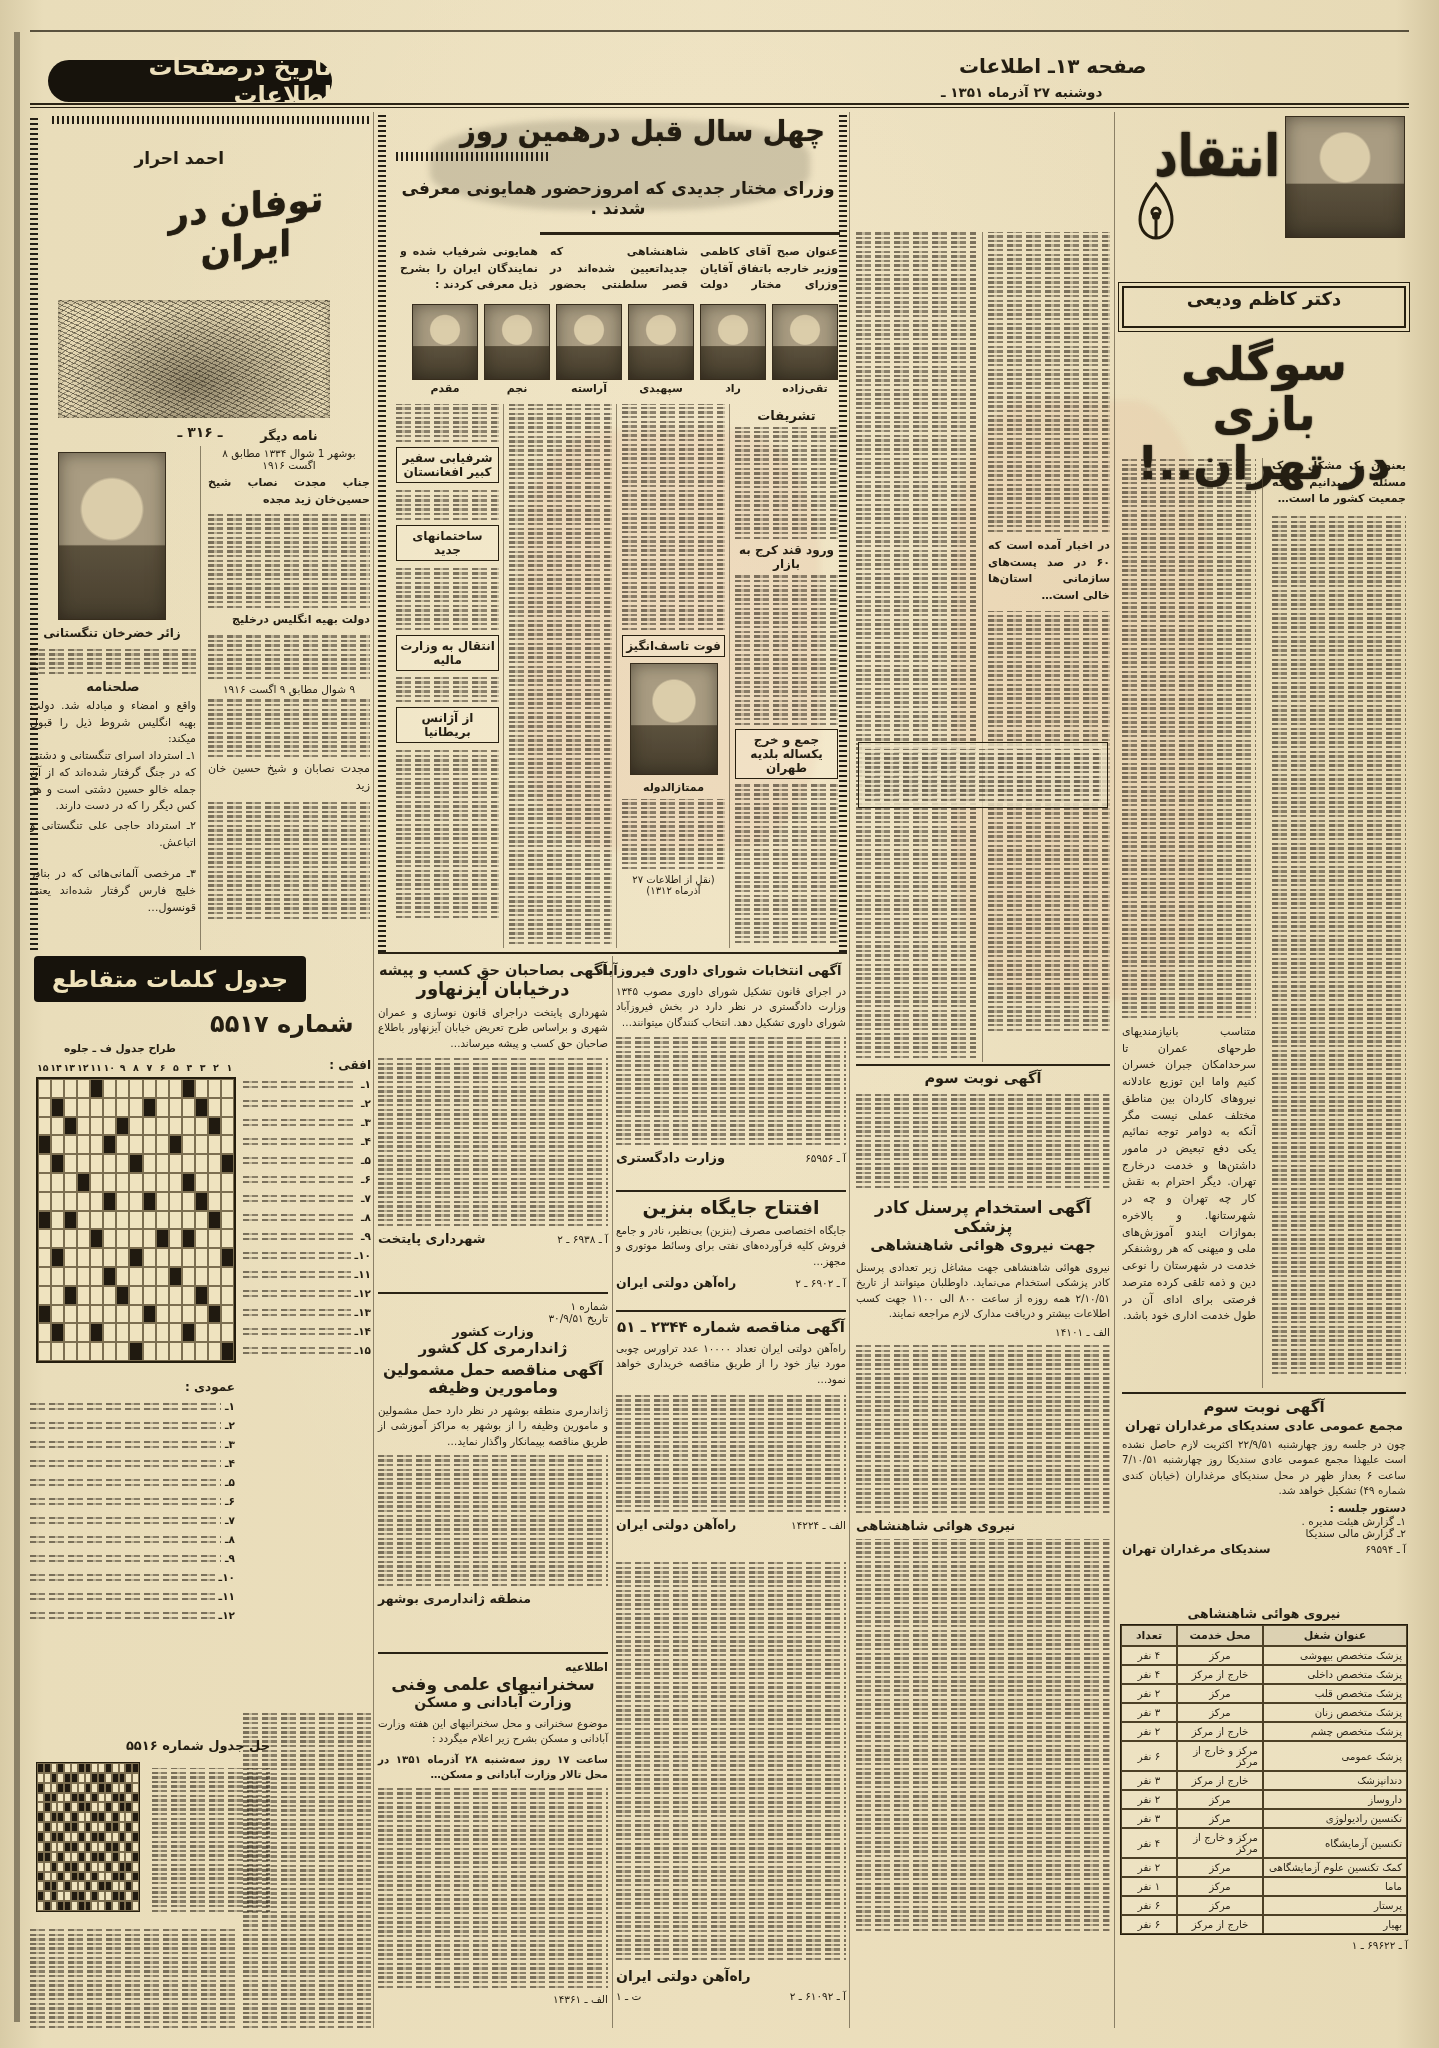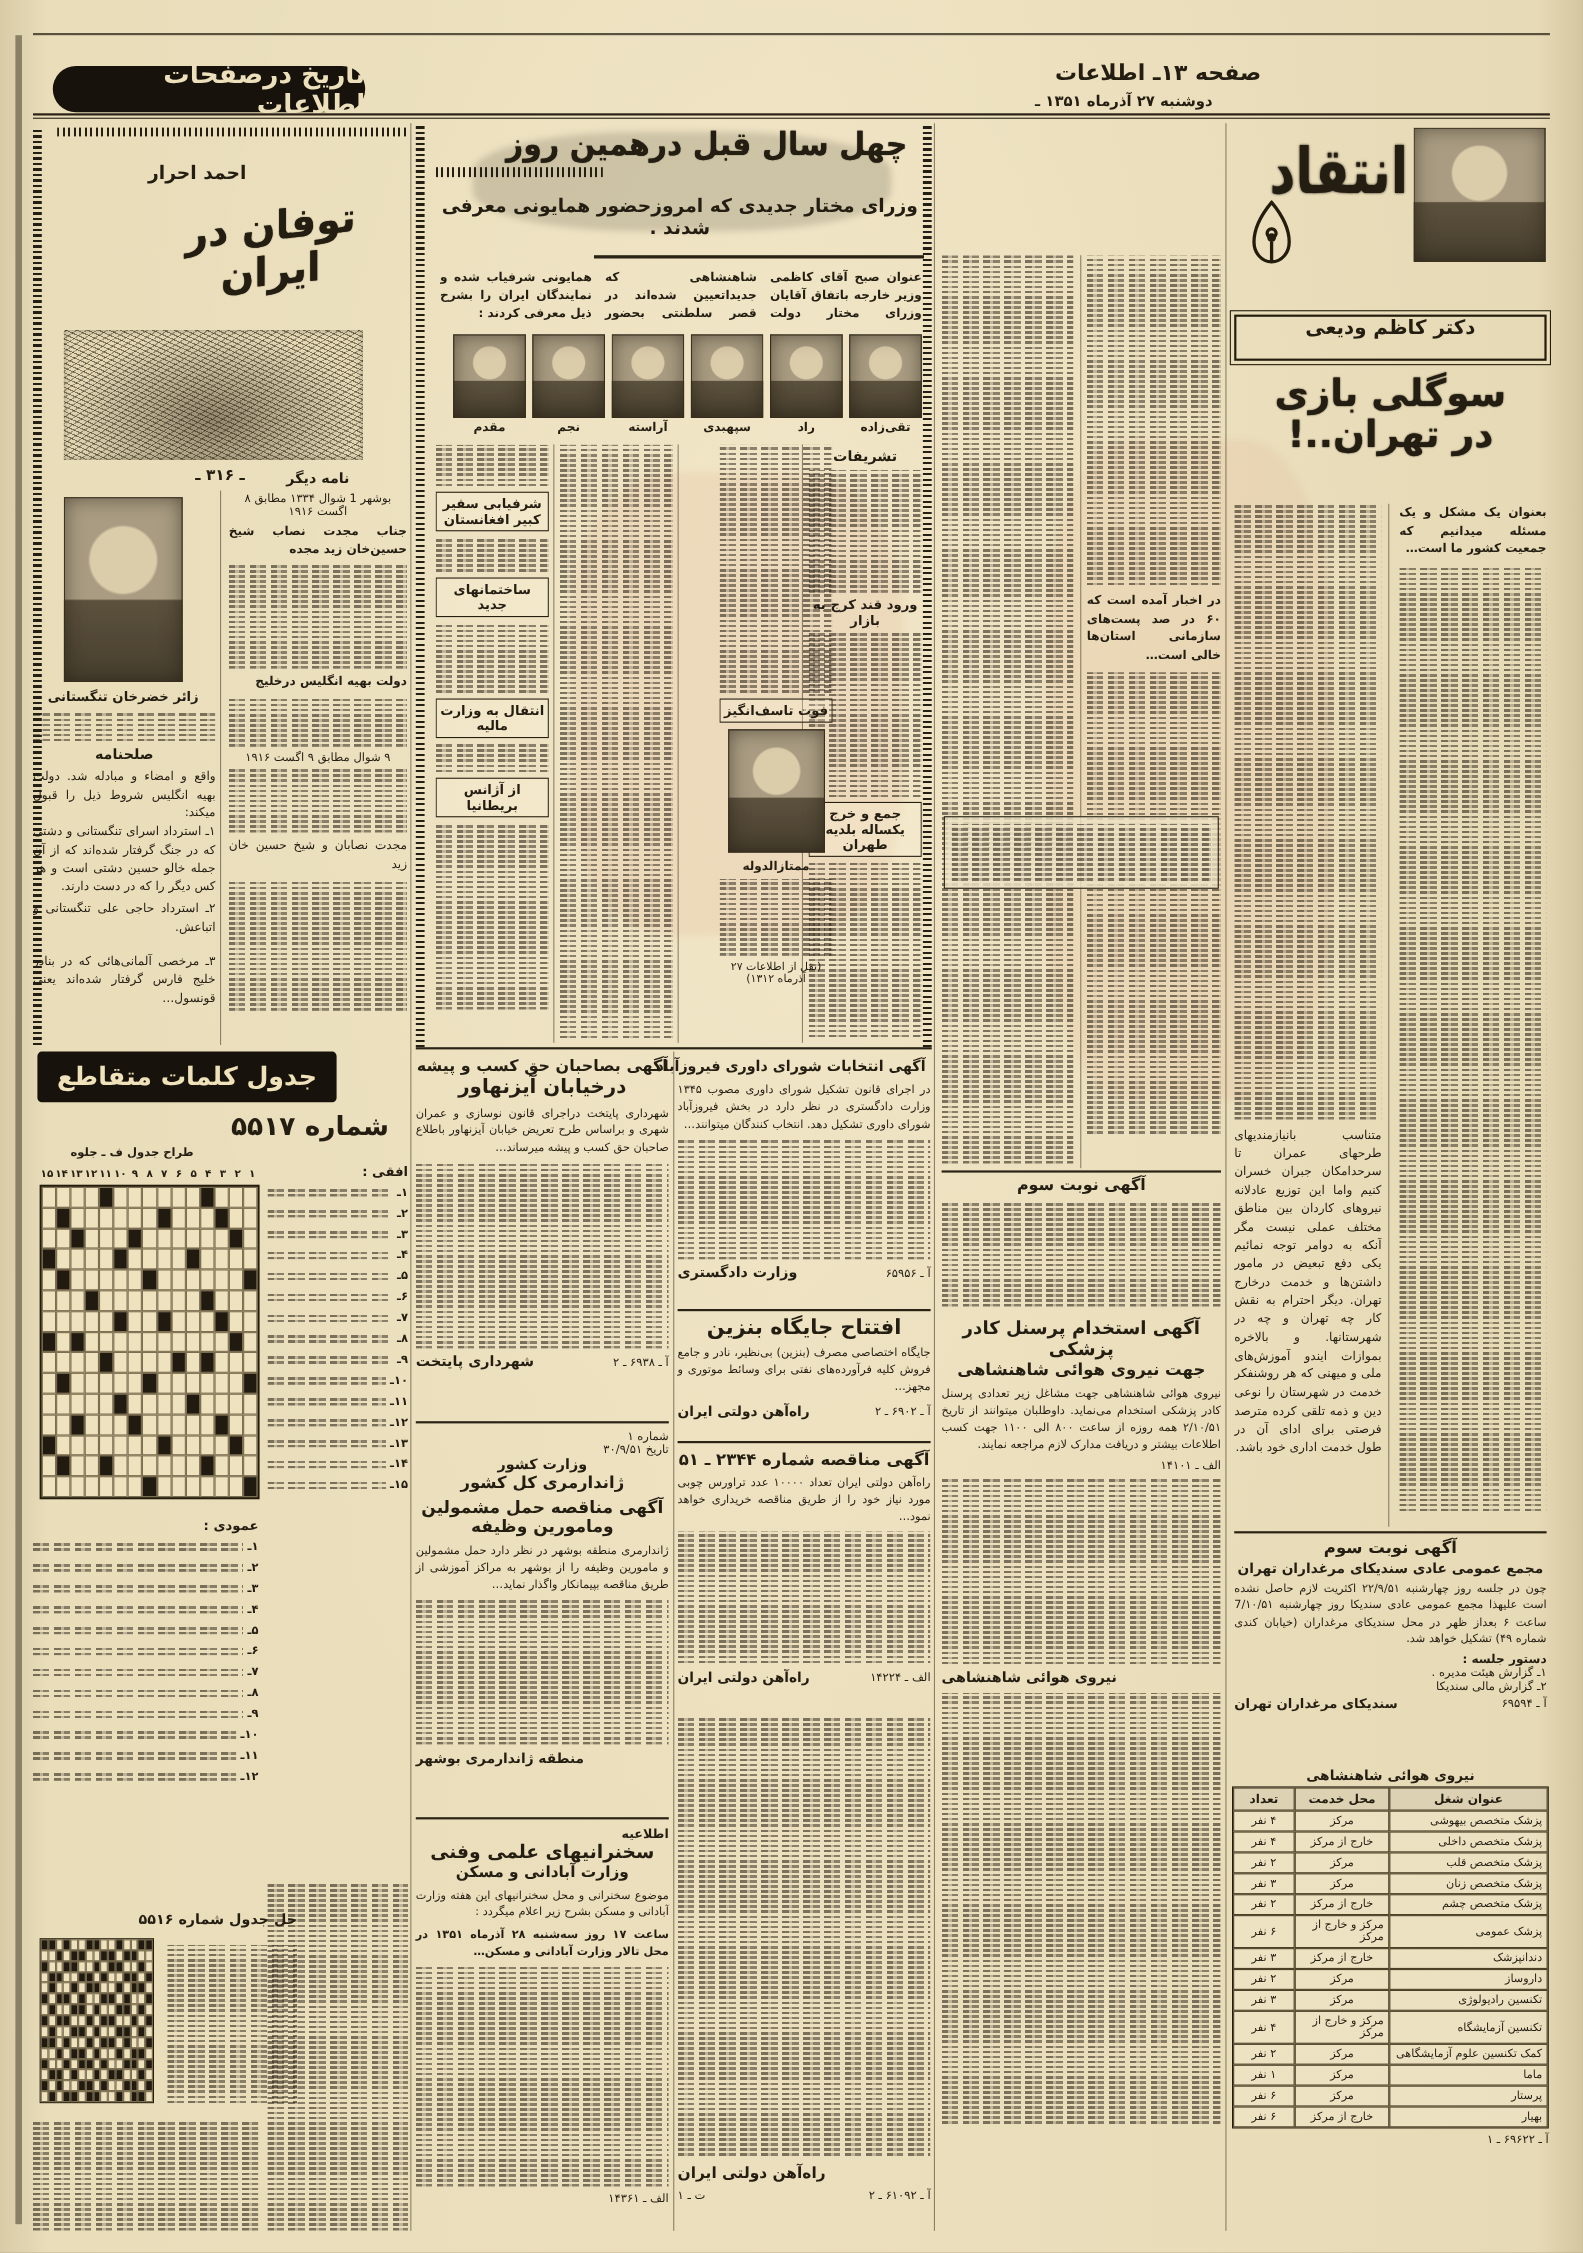--- a/index.html
+++ b/index.html
@@ -762,21 +762,21 @@
   <div class="abs" style="left:735px;top:404px;width:103px;height:544px;overflow:hidden">
     <div class="subhead">تشریفات</div>
     <div class="tx" style="height:112px;margin:4px 0"></div>
     <div class="b ctr" style="font-size:12px">ورود قند کرج به بازار</div>
     <div class="tx" style="height:150px;margin:4px 0"></div>
     <div class="boxhead">جمع و خرج یکساله بلدیه طهران</div>
     <div class="tx" style="height:160px;margin:4px 0"></div>
   </div>
   <div class="abs vline" style="left:729px;top:404px;height:544px"></div>
 
-  <div class="abs" style="left:654px;top:404px;width:103px;height:544px;overflow:hidden">
+  <div class="abs" style="left:622px;top:404px;width:103px;height:544px;overflow:hidden">
     <div class="tx" style="height:226px;margin-bottom:5px"></div>
     <div class="boxhead">فوت تاسف‌انگیز</div>
     <div class="photo" style="width:88px;height:112px;margin:6px auto"></div>
     <div class="b ctr" style="font-size:11px">ممتازالدوله</div>
     <div class="tx" style="height:70px;margin:5px 0"></div>
     <div class="ctr" style="font-size:10px">(نقل از اطلاعات ۲۷ آذرماه ۱۳۱۲)</div>
   </div>
   <div class="abs vline" style="left:616px;top:404px;height:544px"></div>
 
   <div class="abs tx" style="left:509px;top:404px;width:103px;height:540px"></div>
@@ -877,21 +877,21 @@
   <div class="abs" style="left:1128px;top:182px;width:56px;height:58px">
     <svg width="56" height="58" viewBox="0 0 56 58">
         <path d="M28 2 C18 14 12 26 12 38 c0 10 7 18 16 18 s16-8 16-18 C44 26 38 14 28 2 Z M28 34 a4 4 0 1 1 0.01 0 Z M28 38 L28 56" fill="none" stroke="#241d0e" stroke-width="3"></path>
         <circle cx="28" cy="34" r="4" fill="#241d0e"></circle>
       </svg>
   </div>
 
   <div class="abs" style="left:1122px;top:286px;width:284px;height:42px;border:2px solid #241d0e;box-shadow:0 0 0 3px #e9ddba,0 0 0 4px #241d0e;display:flex;align-items:flex-start;justify-content:center">
     <span class="b" style="font-size:18px">دکتر کاظم ودیعی</span>
   </div>
-  <div class="abs b ctr" style="left:1122px;top:340px;width:284px;font-size:34px;line-height:1.08;text-shadow:0 0 1.5px #17130c">
+  <div class="abs b ctr" style="left:1122px;top:340px;width:284px;font-size:46px;line-height:1.08;text-shadow:0 0 1.5px #17130c">
     <div>سوگلی بازی</div>
     <div>در تهران..!</div>
   </div>
 
   <div class="abs" style="left:1272px;top:458px;width:134px;height:930px;overflow:hidden">
     <div class="snip b">بعنوان یک مشکل و یک مسئله میدانیم که جمعیت کشور ما است…</div>
     <div class="tx" style="height:860px;margin-top:6px"></div>
   </div>
   <div class="abs vline" style="left:1262px;top:458px;height:930px"></div>
   <div class="abs" style="left:1122px;top:458px;width:134px;height:930px;overflow:hidden">

